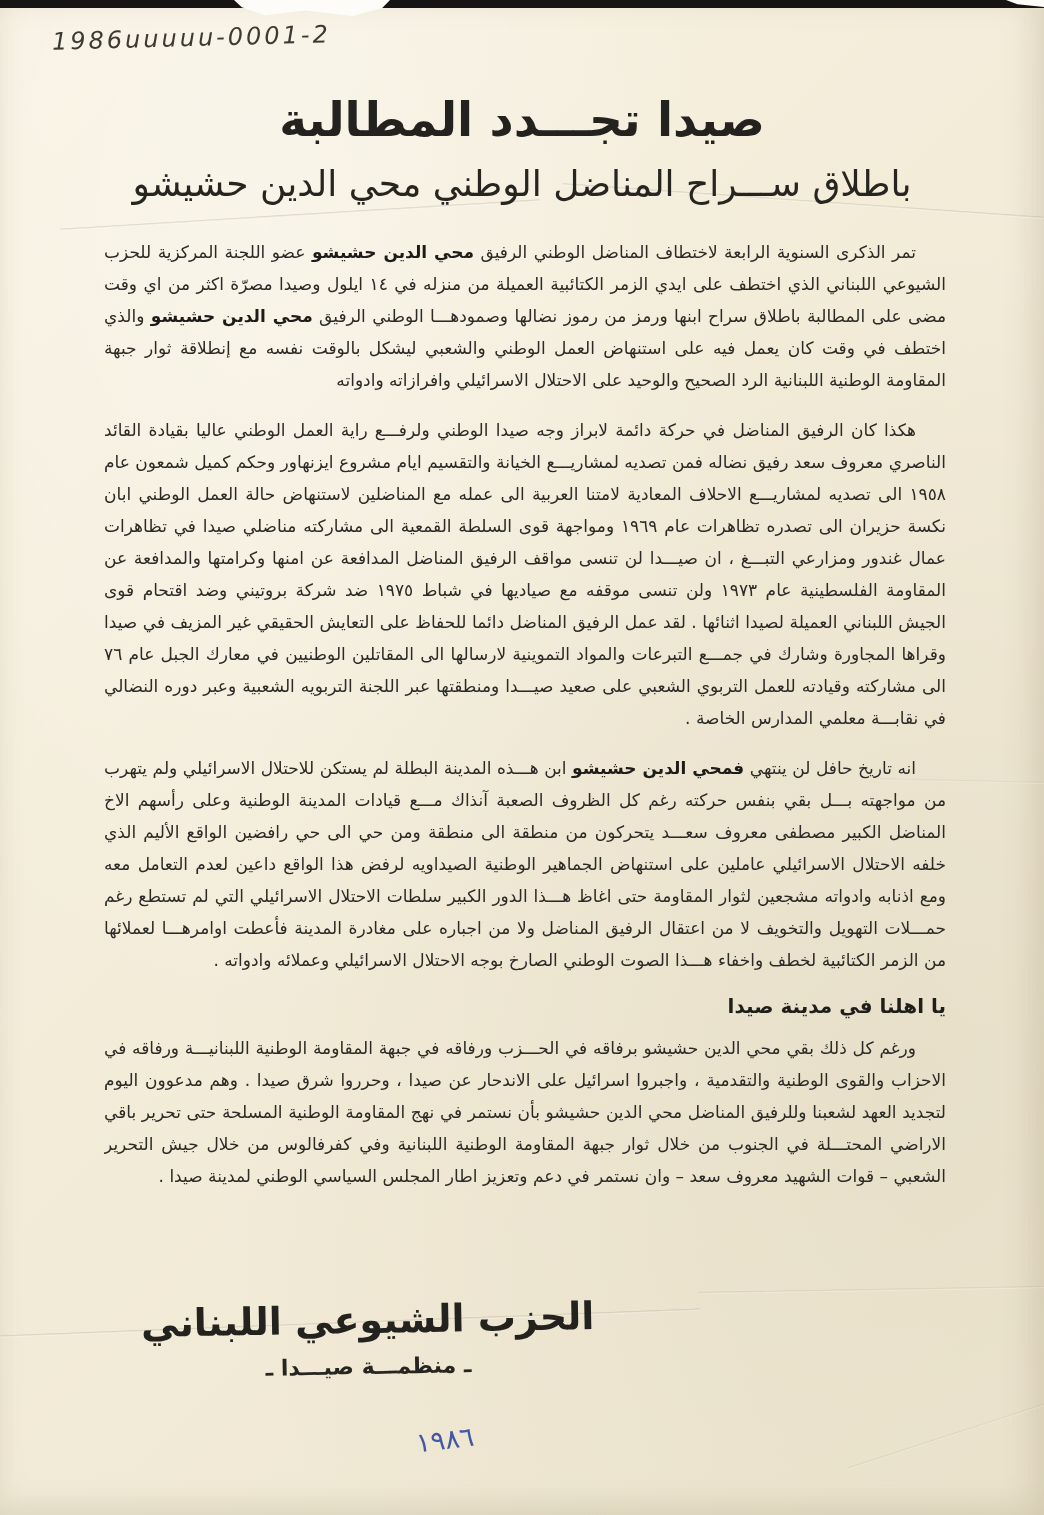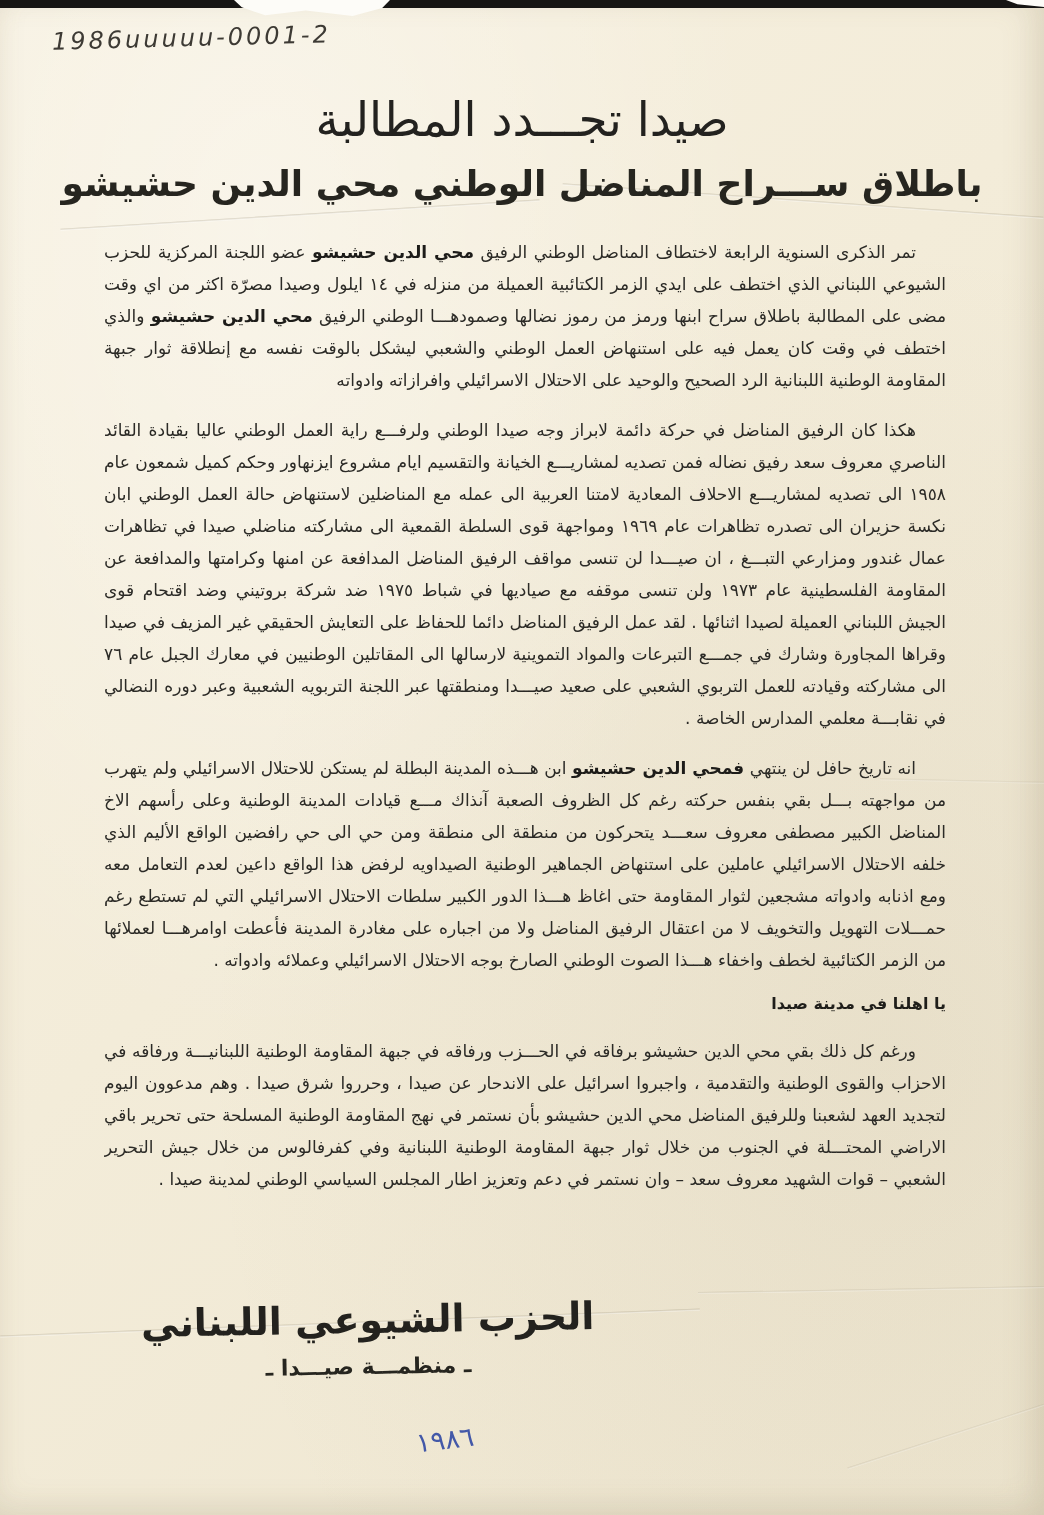--- a/index.html
+++ b/index.html
@@ -45,44 +45,44 @@
     font-size:24px;letter-spacing:3px;
     color:#3d3a34;
     white-space:nowrap;
   }
   .heading{
     position:absolute;top:92px;left:0;width:1044px;
     direction:rtl;text-align:center;
   }
   .title{
     margin:0;
-    font-size:47px;font-weight:400;line-height:1.2;
+    font-size:47px;font-weight:700;line-height:1.2;
     color:#23221f;
   }
   .subtitle{
     margin:14px 0 0 0;
-    font-size:36px;font-weight:700;line-height:1.2;
+    font-size:36px;font-weight:400;line-height:1.2;
     color:#26251f;
   }
   .docbody{
     position:absolute;top:236px;left:104px;width:842px;height:1046px;
     direction:rtl;
     overflow:hidden;
   }
   .para{
     margin:0 0 18px 0;
     font-size:17px;line-height:32px;
     text-align:justify;
     text-indent:30px;
     color:#2b2a26;
   }
   .para .bold{font-weight:700;color:#1d1c19;}
   .subheading{
-    margin:4px 0 22px 0;
-    font-size:16px;font-weight:700;
+    margin:4px 0 14px 0;
+    font-size:20px;font-weight:700;
     text-align:right;
     color:#1f1e1a;
   }
   .signature{
     position:absolute;top:1298px;left:128px;width:480px;
     direction:rtl;text-align:center;
     transform:rotate(-1deg);
   }
   .sig-party{
     font-size:38px;font-weight:700;color:#23221e;line-height:1.2;

